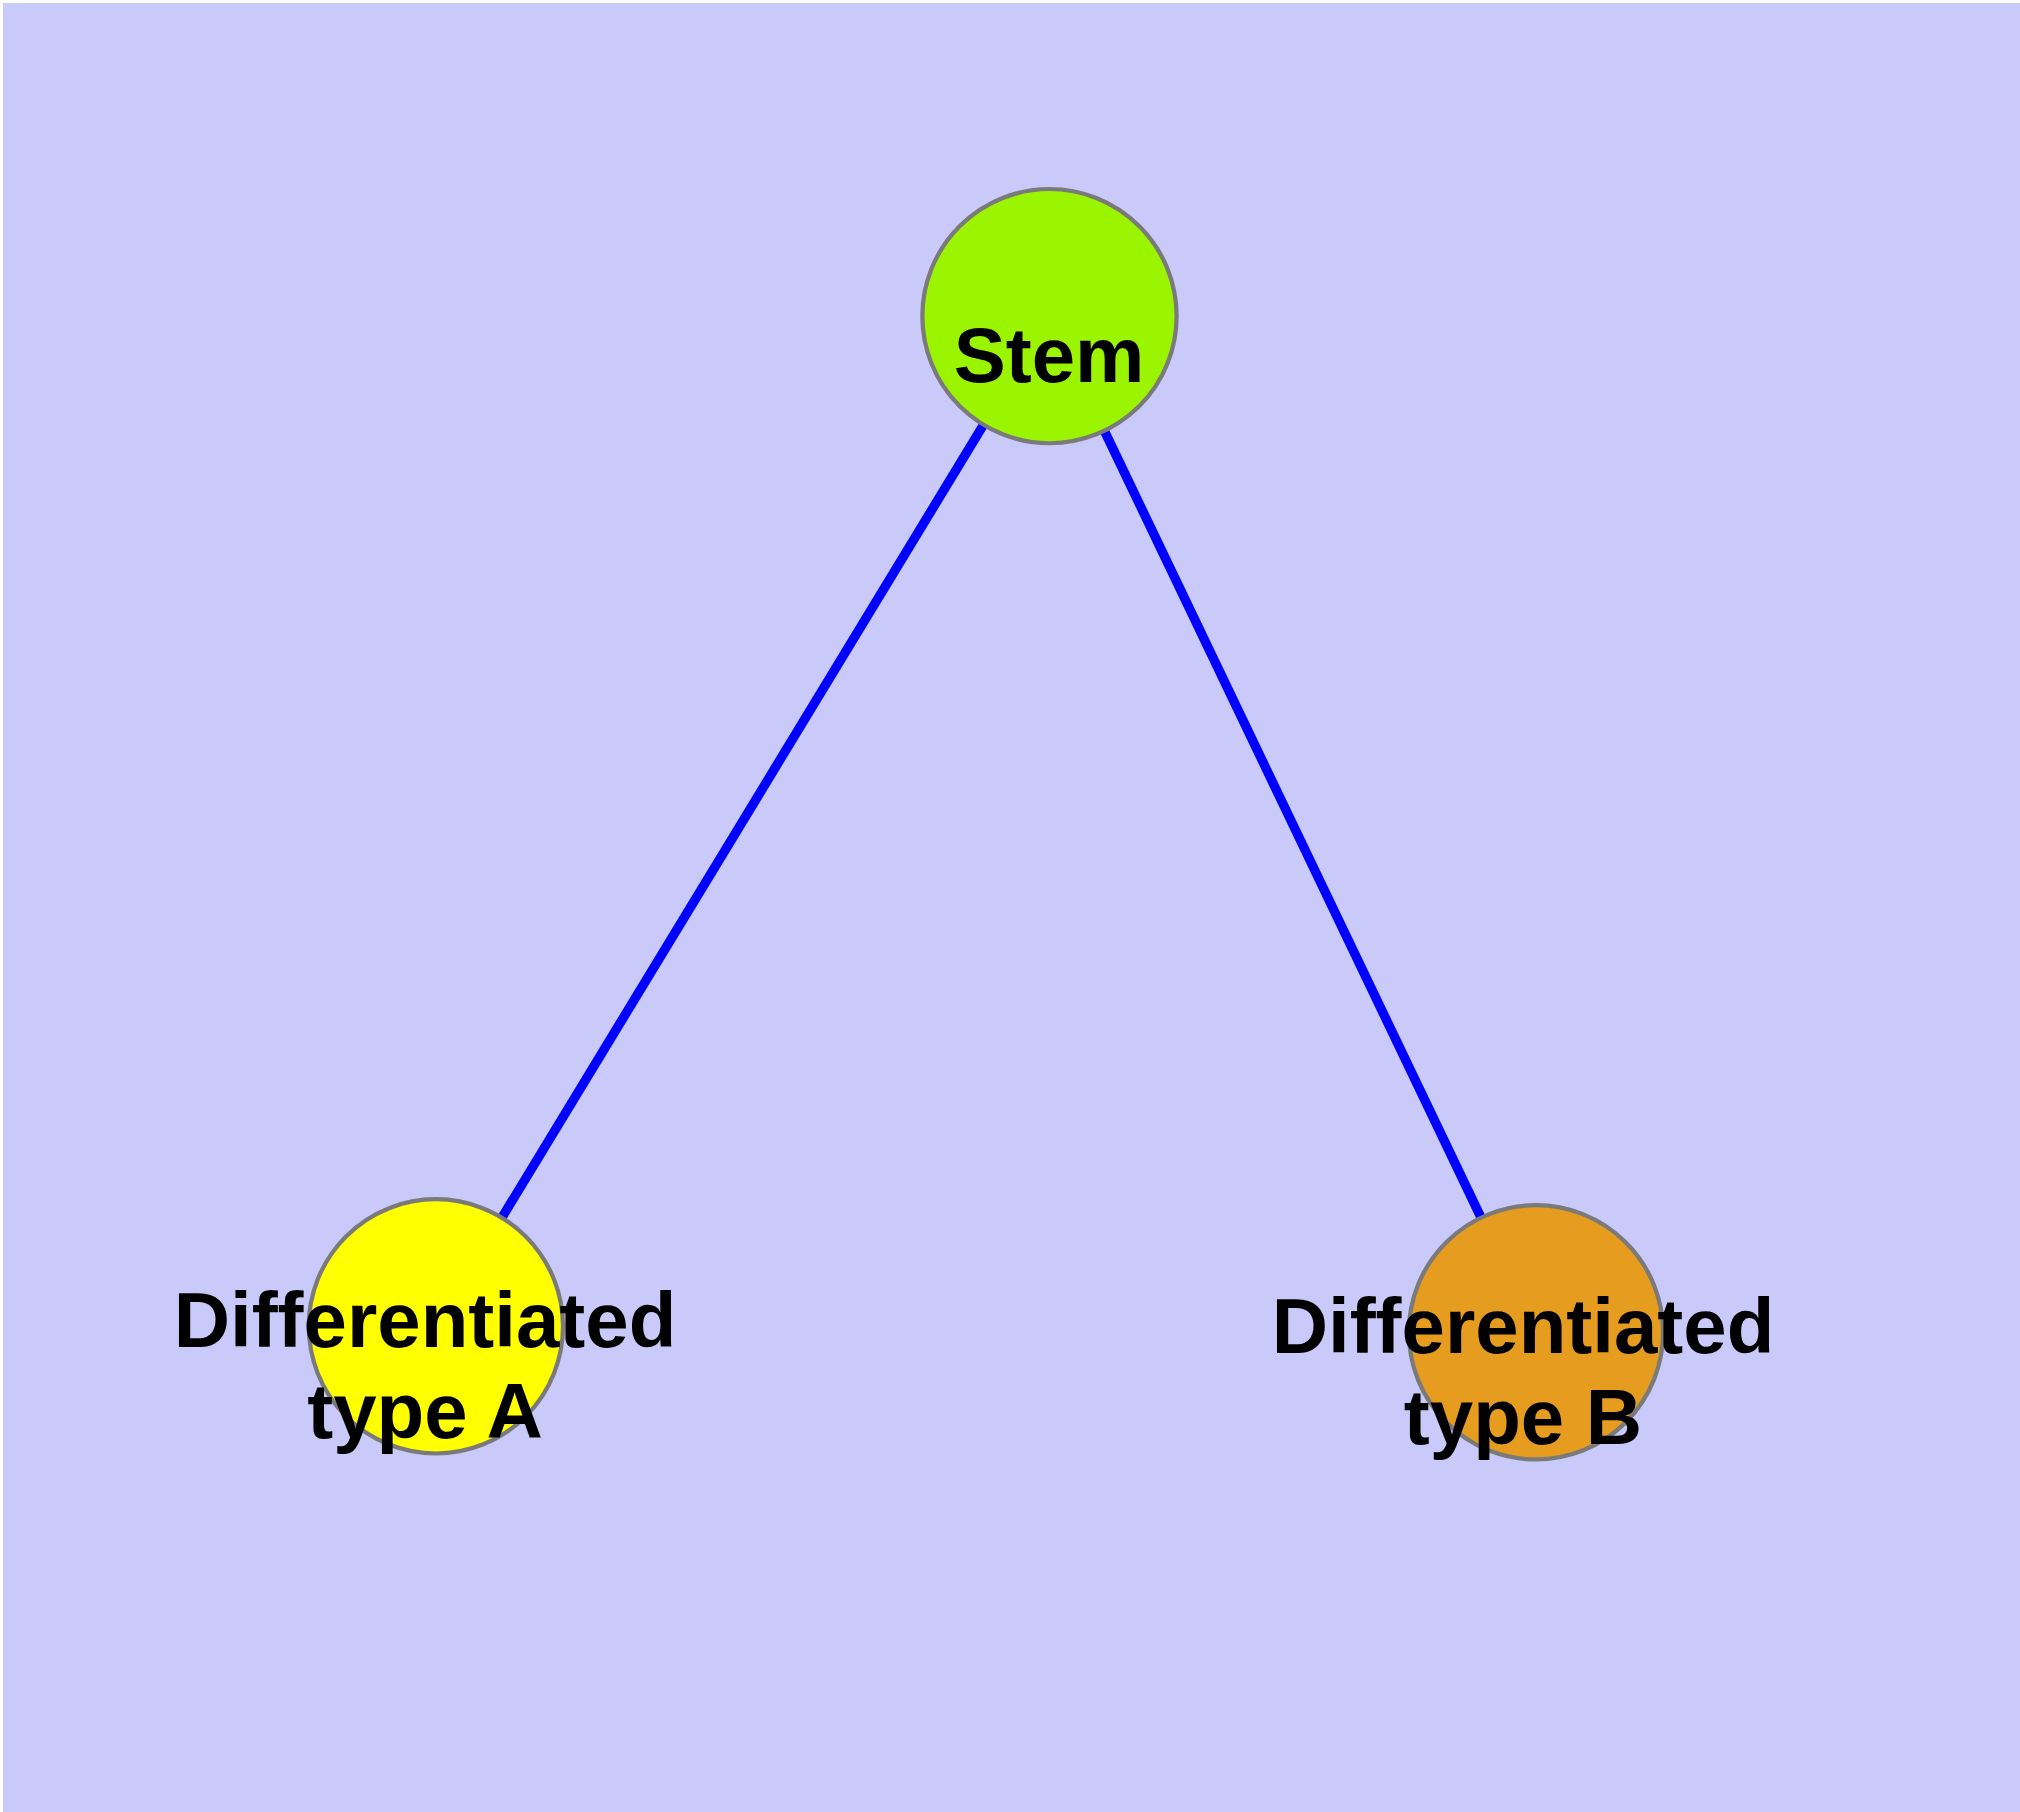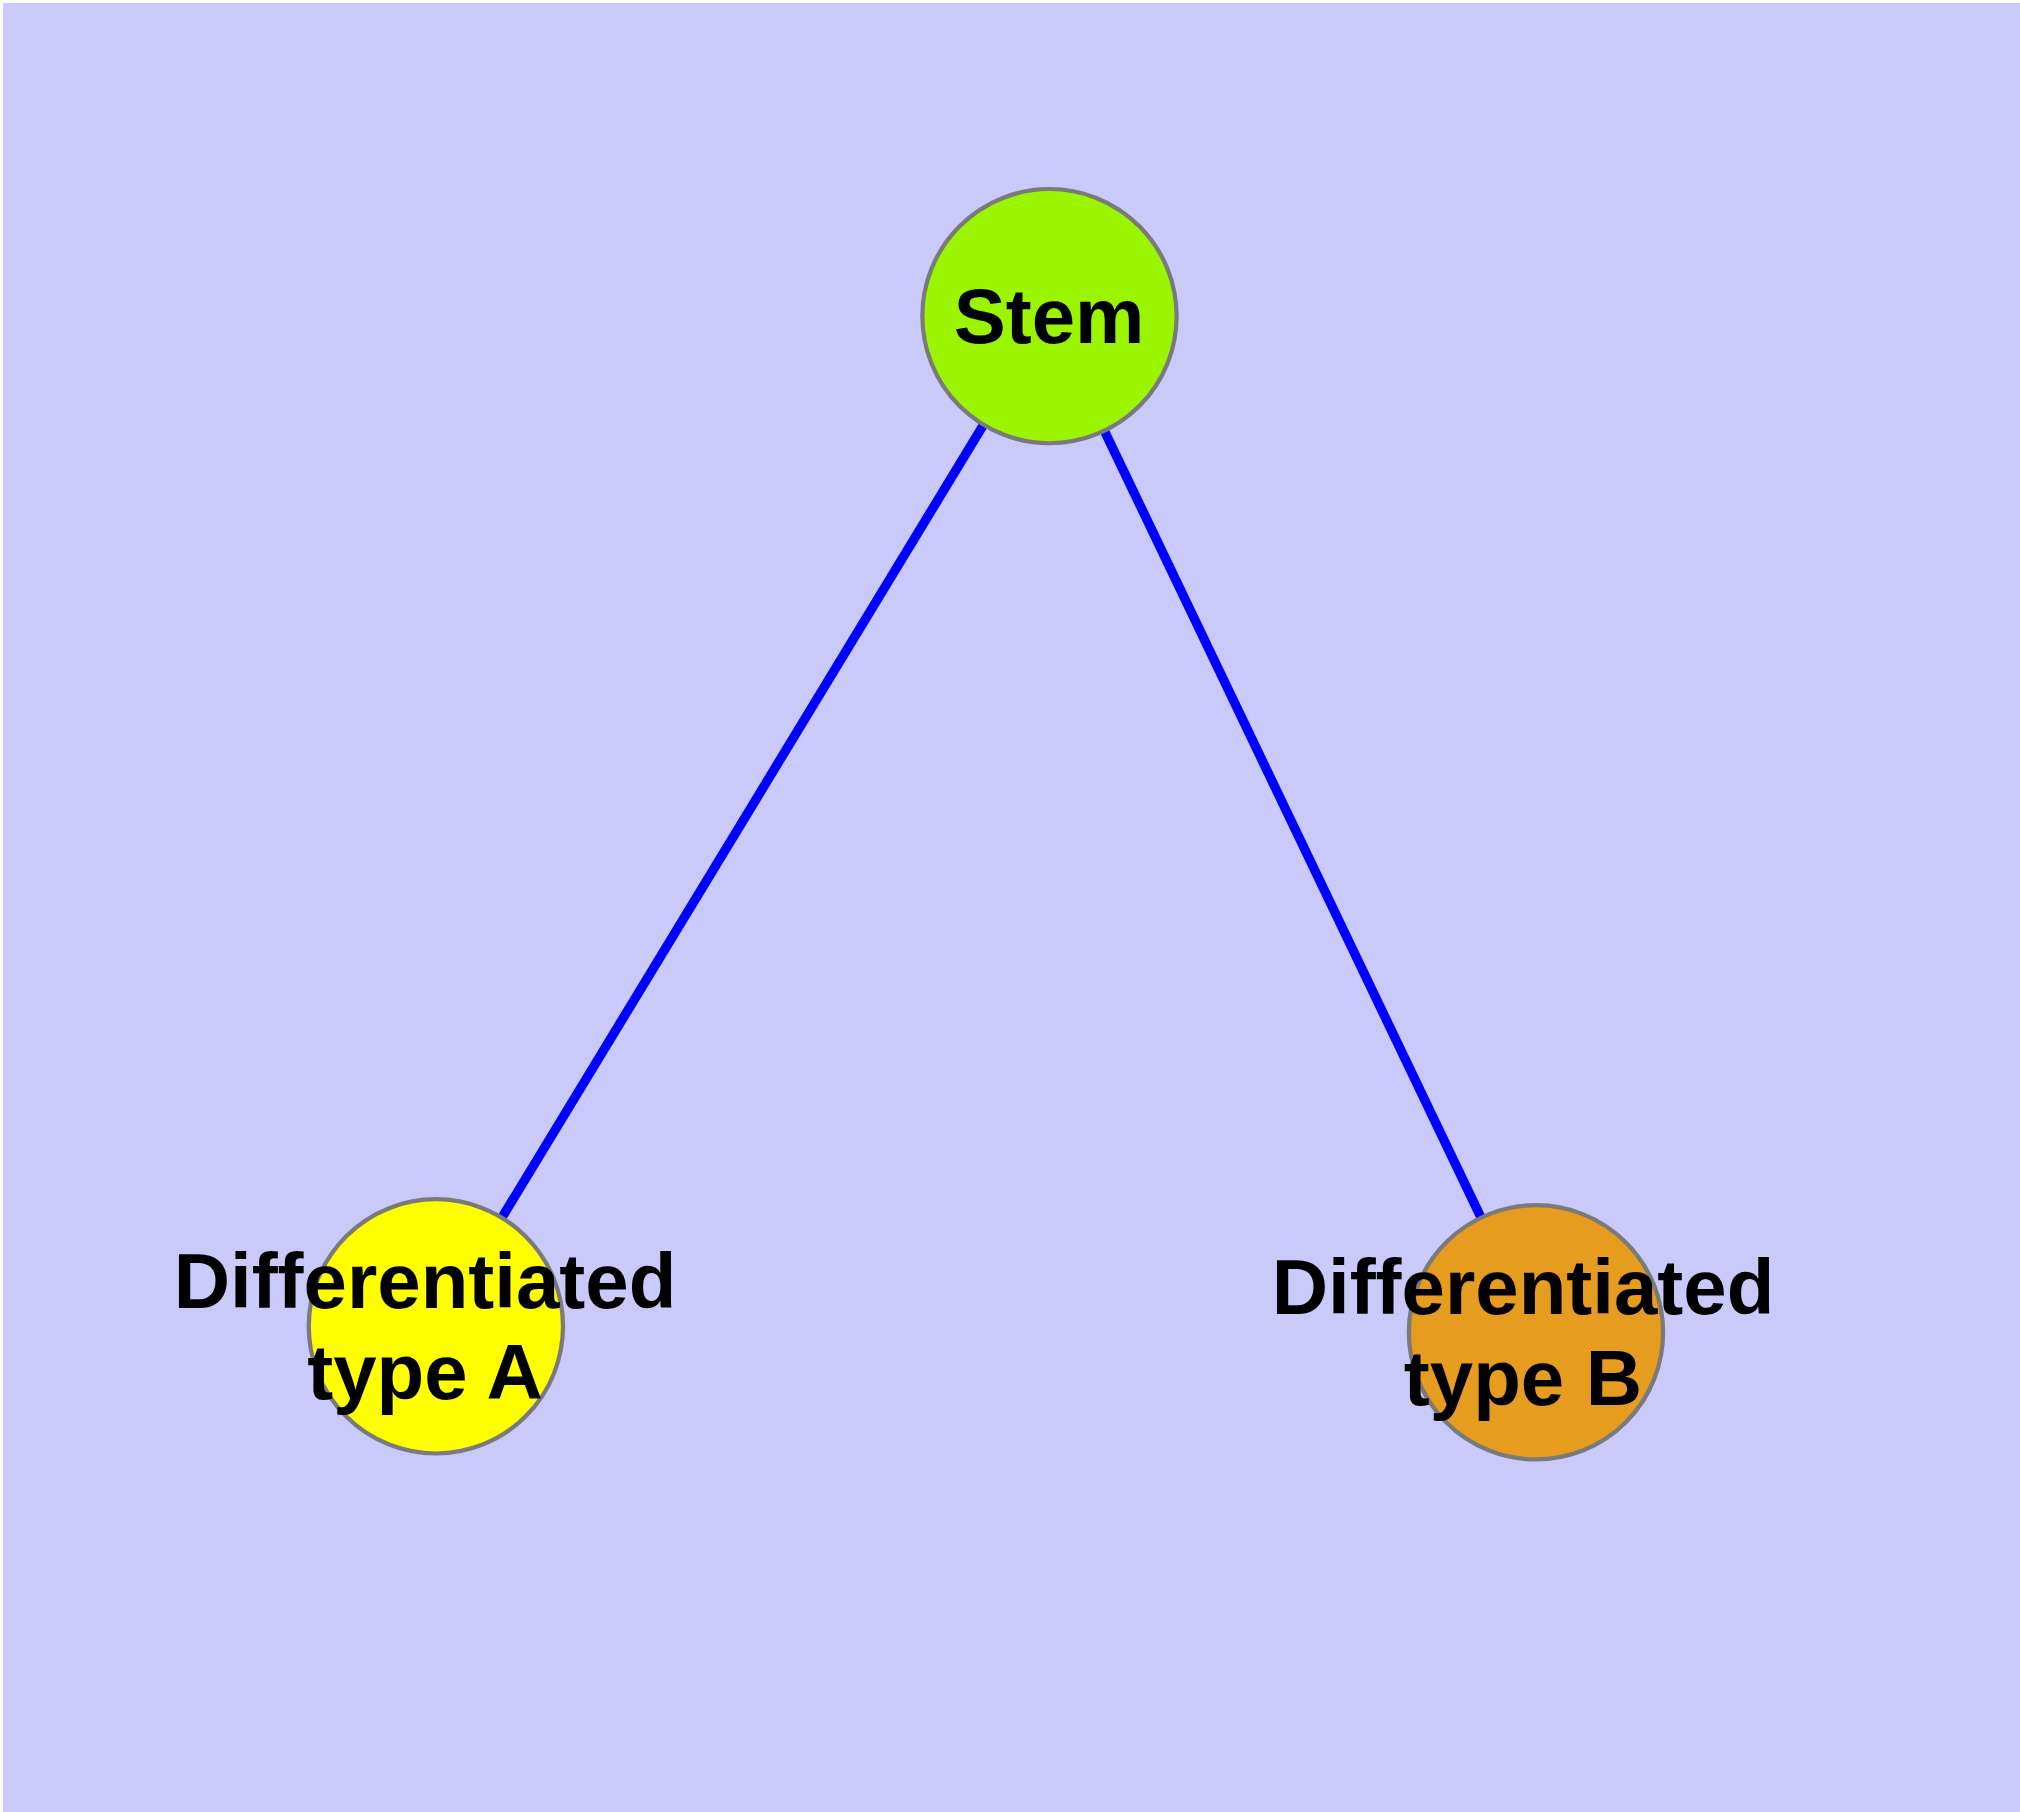--- a/index.html
+++ b/index.html
@@ -39,20 +39,21 @@
   .node-label {
     position: absolute;
     transform: translate(-50%, -50%);
     color: #000000;
     font-weight: bold;
     font-size: 78px;
     line-height: 91px;
     text-align: center;
     white-space: pre-line;
     pointer-events: none;
+    margin-top: 39px;
   }
 </style>
 </head>
 <body>
 
 <div class="canvas-bg"></div>
 
 <svg class="graph" width="2021" height="1812" viewBox="0 0 2384 2138">
 
   <line x1="1238" y1="373" x2="514" y2="1565" stroke="#0000FF"></line>

